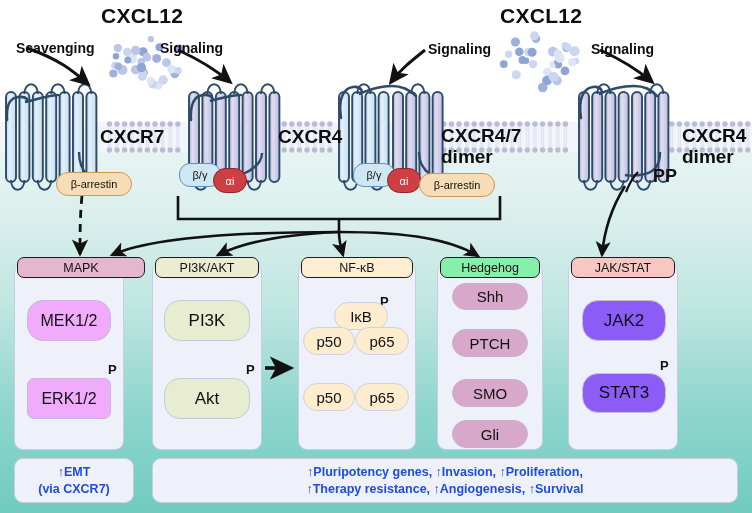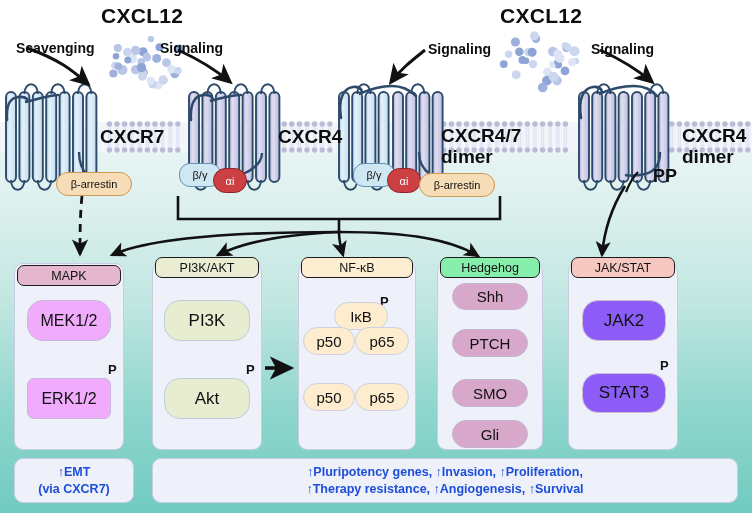--- a/index.html
+++ b/index.html
@@ -624,21 +624,21 @@
   <div class="node" style="left:179px;top:163px;width:42px;height:24px;background:#cfe6f3;border:1.5px solid #5e93b5;border-radius:11px;font-size:11px;">β/γ</div>
   <div class="node" style="left:213px;top:168px;width:34px;height:25px;background:#cc3f43;border:1.5px solid #8d2326;border-radius:13px;font-size:11px;color:#fff;">αi</div>
 
   <div class="node" style="left:353px;top:163px;width:42px;height:24px;background:#cfe6f3;border:1.5px solid #5e93b5;border-radius:11px;font-size:11px;">β/γ</div>
   <div class="node" style="left:387px;top:168px;width:34px;height:25px;background:#cc3f43;border:1.5px solid #8d2326;border-radius:13px;font-size:11px;color:#fff;">αi</div>
   <div class="node" style="left:419px;top:173px;width:76px;height:24px;background:#f6dcb7;border:1.5px solid #c99a56;border-radius:12px;font-size:11px;">β-arrestin</div>
 
   <div class="p-label" style="left:627px;top:166px;font-size:18px;margin-left:26px;">PP</div>
 
   <div class="col" style="left:14px;top:263px;width:110px;height:187px;"></div>
-  <div class="col-head n-pinkhd" style="left:17px;top:257px;width:104px;height:21px;margin-top:8px;">MAPK</div>
+  <div class="col-head n-pinkhd" style="left:17px;top:257px;width:128px;height:21px;">MAPK</div>
   <div class="node n-pink" style="left:27px;top:300px;width:84px;height:41px;font-size:16px;">MEK1/2</div>
   <div class="node n-pink" style="left:27px;top:378px;width:84px;height:41px;font-size:16px;border-radius:7px;">ERK1/2</div>
   <div class="p-label" style="left:108px;top:362px;">P</div>
 
   <div class="col" style="left:152px;top:263px;width:110px;height:187px;"></div>
   <div class="col-head n-olivehd" style="left:155px;top:257px;width:104px;height:21px;">PI3K/AKT</div>
   <div class="node n-olive" style="left:164px;top:300px;width:86px;height:41px;font-size:17px;">PI3K</div>
   <div class="node n-olive" style="left:164px;top:378px;width:86px;height:41px;font-size:17px;">Akt</div>
   <div class="p-label" style="left:246px;top:362px;">P</div>
 

